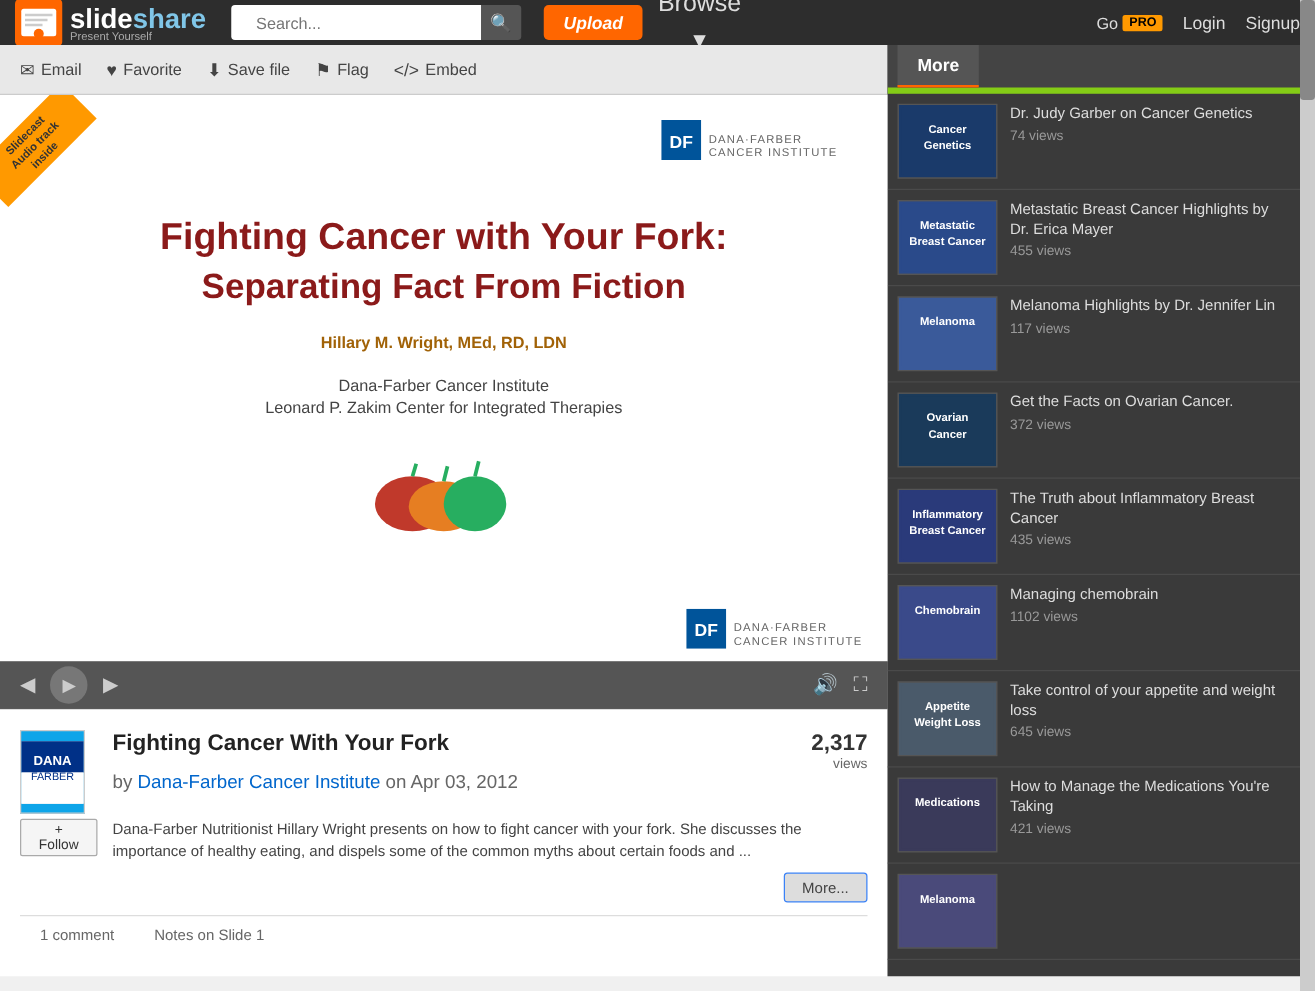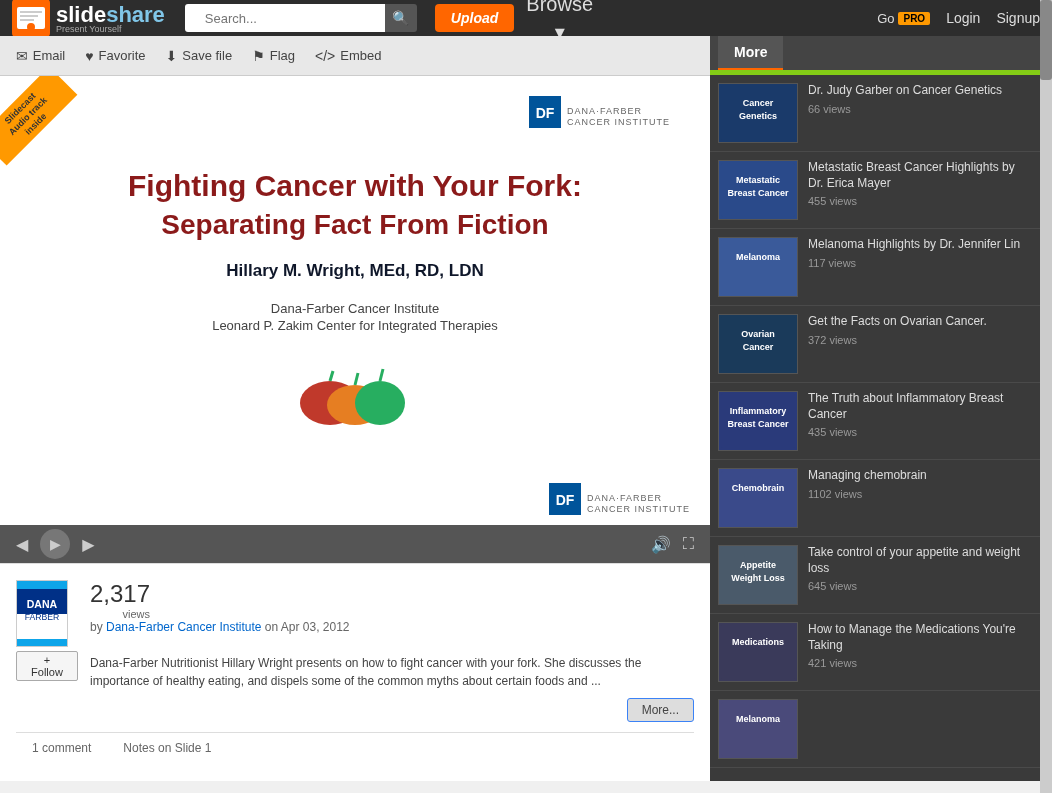--- a/index.html
+++ b/index.html
@@ -234,23 +234,23 @@
       margin-bottom: 4px;
     }
     #slide-subtitle {
       color: #8b1a1a;
       font-size: 28px;
       font-weight: bold;
       line-height: 1.2;
       margin-bottom: 20px;
     }
     #slide-author {
-      font-size: 17px;
-      font-weight: bold;
-      color: #0f172a;
+      font-size: 13px;
+      font-weight: bold;
+      color: #a16207;
       margin-bottom: 20px;
     }
     #slide-org {
       font-size: 13px;
       color: #444;
       margin-bottom: 2px;
     }
     #slide-center {
       font-size: 13px;
       color: #444;
@@ -374,31 +374,31 @@
       text-align: center;
     }
     #info-details { flex: 1; }
     #presentation-title {
       font-size: 18px;
       font-weight: bold;
       color: #222;
       margin-bottom: 4px;
     }
     #author-line {
-      font-size: 12px;
+      font-size: 15px;
       color: #666;
       margin-bottom: 20px;
     }
     #author-name-link {
       color: #0066cc;
       text-decoration: none;
     }
     #view-count {
-      font-size: 24px;
-      font-weight: normal;
+      font-size: 18px;
+      font-weight: bold;
       color: #333;
       float: right;
     }
     #views-label {
       font-size: 11px;
       color: #666;
       float: right;
       clear: right;
       text-align: right;
     }
@@ -633,20 +633,21 @@
               <rect x="0" y="0" width="52" height="26" fill="#003087"></rect>
               <rect x="0" y="26" width="52" height="26" fill="#fff"></rect>
               <text x="26" y="20" text-anchor="middle" fill="white" font-size="11" font-weight="bold">DANA</text>
               <text x="26" y="32" text-anchor="middle" fill="#003087" font-size="9">FARBER</text>
             </svg>
           </div>
           <button id="follow-btn">+ Follow</button>
         </div>
         <div id="info-details">
           <div style="display:flex; justify-content:space-between; align-items:flex-start;">
+            <div id="presentation-title">Fighting Cancer With Your Fork</div>
             <div style="text-align:right;">
               <div id="view-count">2,317</div>
               <div id="views-label">views</div>
             </div>
           </div>
           <div id="author-line">
             by <a id="author-name-link">Dana-Farber Cancer Institute</a>
             <span>on Apr 03, 2012</span>
           </div>
           <div id="description">Dana-Farber Nutritionist Hillary Wright presents on how to fight cancer with your fork. She discusses the importance of healthy eating, and dispels some of the common myths about certain foods and ...</div>
@@ -672,21 +673,21 @@
       <div class="related-thumb">
         <svg viewBox="0 0 78 58" width="78" height="58">
           <rect width="78" height="58" fill="#1a3a6a"></rect>
           <rect x="2" y="2" width="74" height="54" fill="#1a3a6a" rx="2"></rect>
           <text x="39" y="22" text-anchor="middle" fill="white" font-size="9" font-weight="bold">Cancer</text>
               <text x="39" y="35" text-anchor="middle" fill="white" font-size="9" font-weight="bold">Genetics</text>
         </svg>
       </div>
       <div class="related-info">
         <div class="related-title">Dr. Judy Garber on Cancer Genetics</div>
-        <div class="related-views">66 views</div>
+        <div class="related-views">74 views</div>
       </div>
     </div>
         <div class="related-item">
       <div class="related-thumb">
         <svg viewBox="0 0 78 58" width="78" height="58">
           <rect width="78" height="58" fill="#2a4a8a"></rect>
           <rect x="2" y="2" width="74" height="54" fill="#2a4a8a" rx="2"></rect>
           <text x="39" y="22" text-anchor="middle" fill="white" font-size="9" font-weight="bold">Metastatic</text>
               <text x="39" y="35" text-anchor="middle" fill="white" font-size="9" font-weight="bold">Breast Cancer</text>
         </svg>

